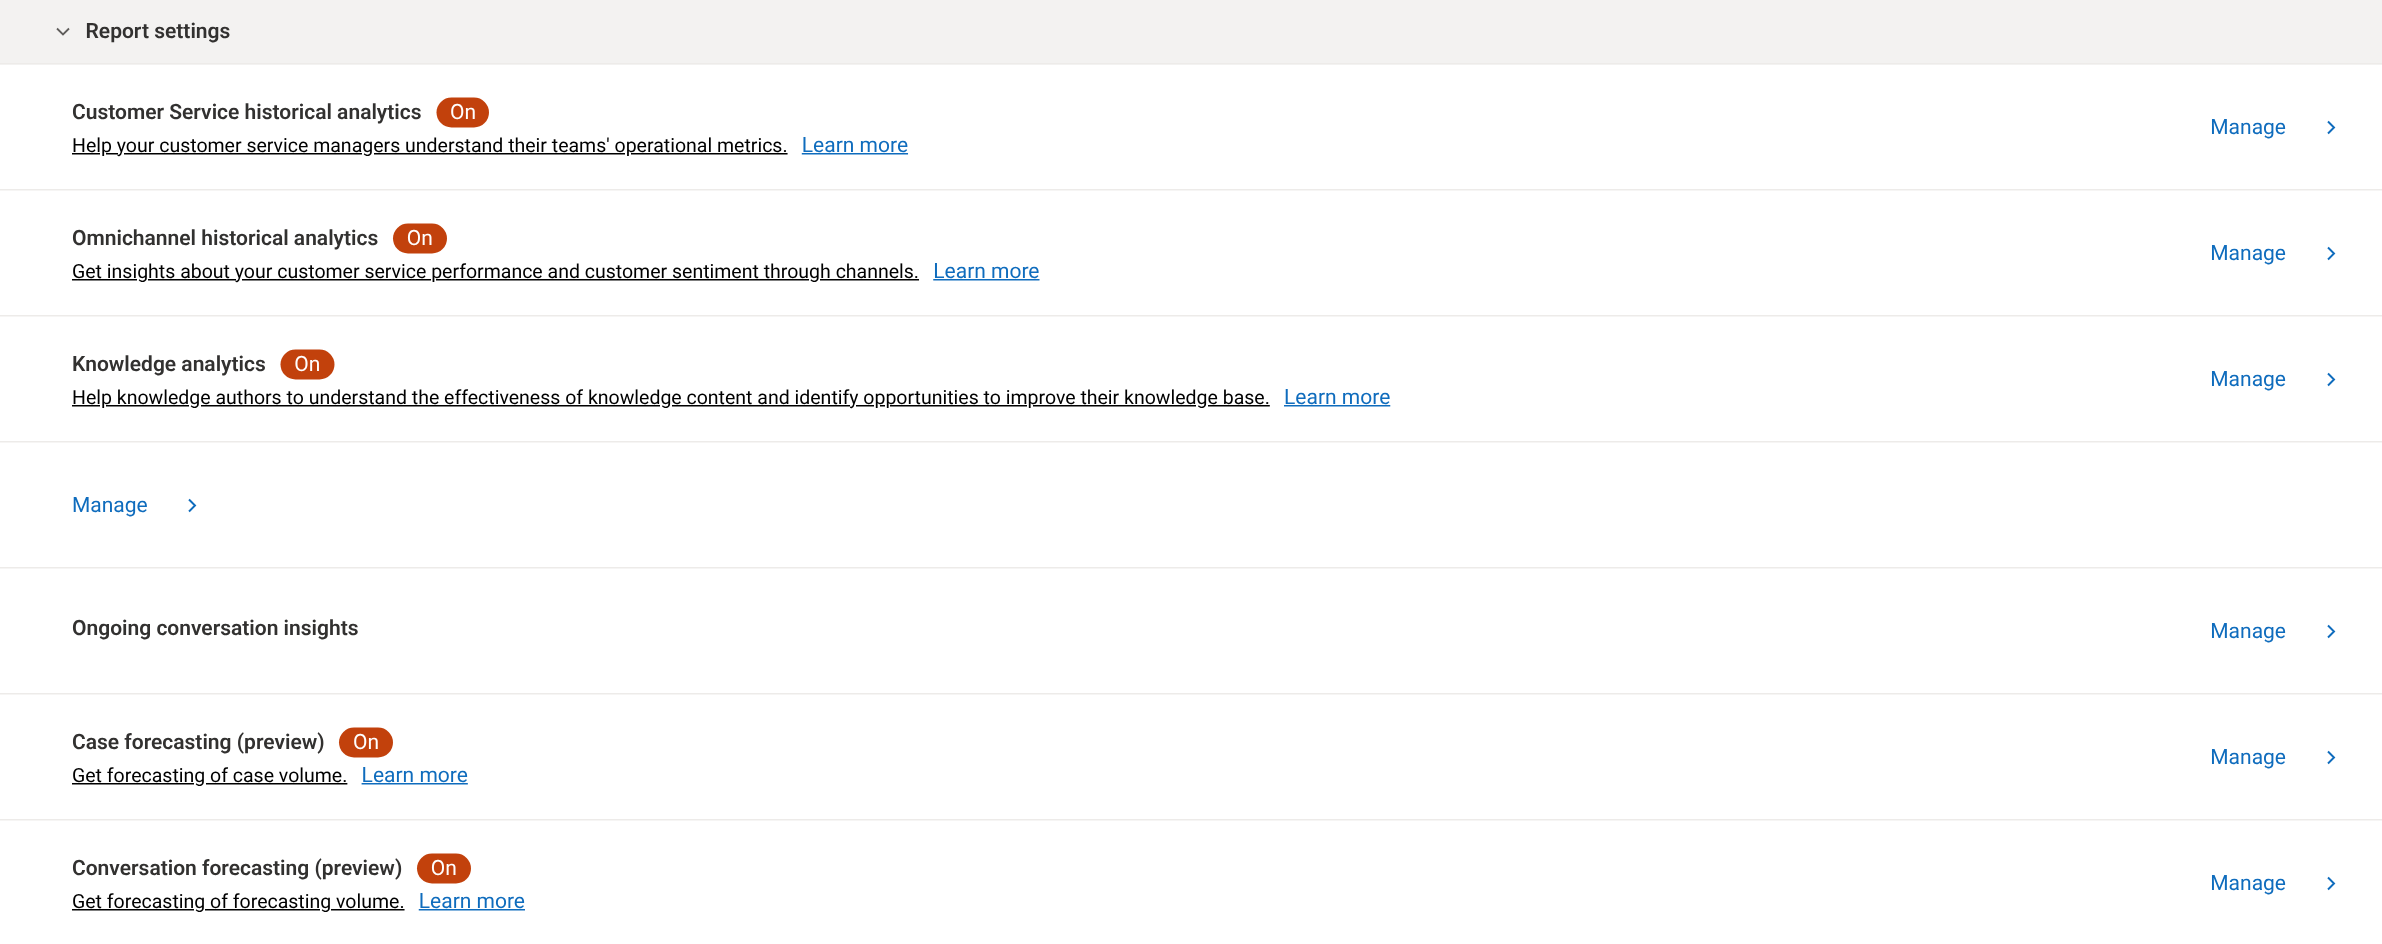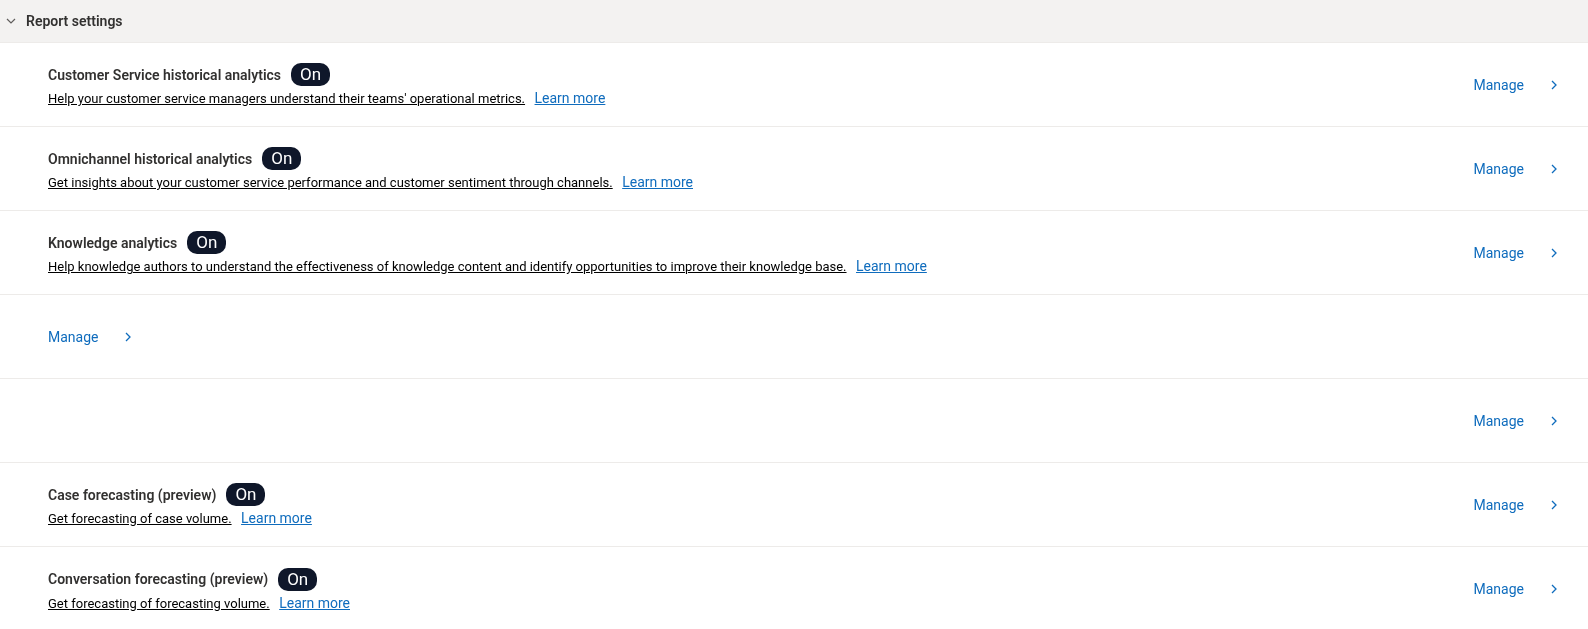--- a/index.html
+++ b/index.html
@@ -10,21 +10,21 @@
     font-size: 14px;
     color: #323130;
     background: #ffffff;
     width: 1588px;
   }
   .section-header {
     display: flex;
     align-items: center;
     height: 43px;
     background: #f3f2f1;
-    padding-left: 4px;
+    padding-left: 35px;
     border-bottom: 1px solid #edebe9;
   }
   .section-header .chev {
     width: 14px;
     height: 14px;
     display: flex;
     align-items: center;
     justify-content: center;
     margin-right: 8px;
     color: #605e5c;
@@ -51,23 +51,23 @@
   }
   .row .item-title {
     font-weight: 600;
     color: #323130;
     text-align: right;
   }
   .badge {
     display: inline-flex;
     align-items: center;
     justify-content: center;
-    background: #0f172a;
+    background: #c2410c;
     color: #ffffff;
-    font-size: 17px;
+    font-size: 14px;
     line-height: 1;
     padding: 3px 9px 3px 9px;
     border-radius: 10px;
     margin-left: 10px;
     font-weight: 400;
   }
   .desc {
     color: #000000;
     font-size: 13px;
     text-decoration: underline;
@@ -172,20 +172,23 @@
     <span>
       <svg width="12" height="12" viewBox="0 0 12 12">
           <path d="M4 2 L8 6 L4 10" fill="none" stroke="#0f6cbd" stroke-width="1.3"></path>
         </svg>
     </span>
   </div>
 </div>
 
 <div class="row">
   <div class="content">
+    <div class="title-line">
+      <span class="item-title">Ongoing conversation insights</span>
+    </div>
   </div>
   <div class="manage-wrap">
     <span class="mlabel">Manage</span>
     <span>
       <svg width="12" height="12" viewBox="0 0 12 12">
           <path d="M4 2 L8 6 L4 10" fill="none" stroke="#0f6cbd" stroke-width="1.3"></path>
         </svg>
     </span>
   </div>
 </div>

